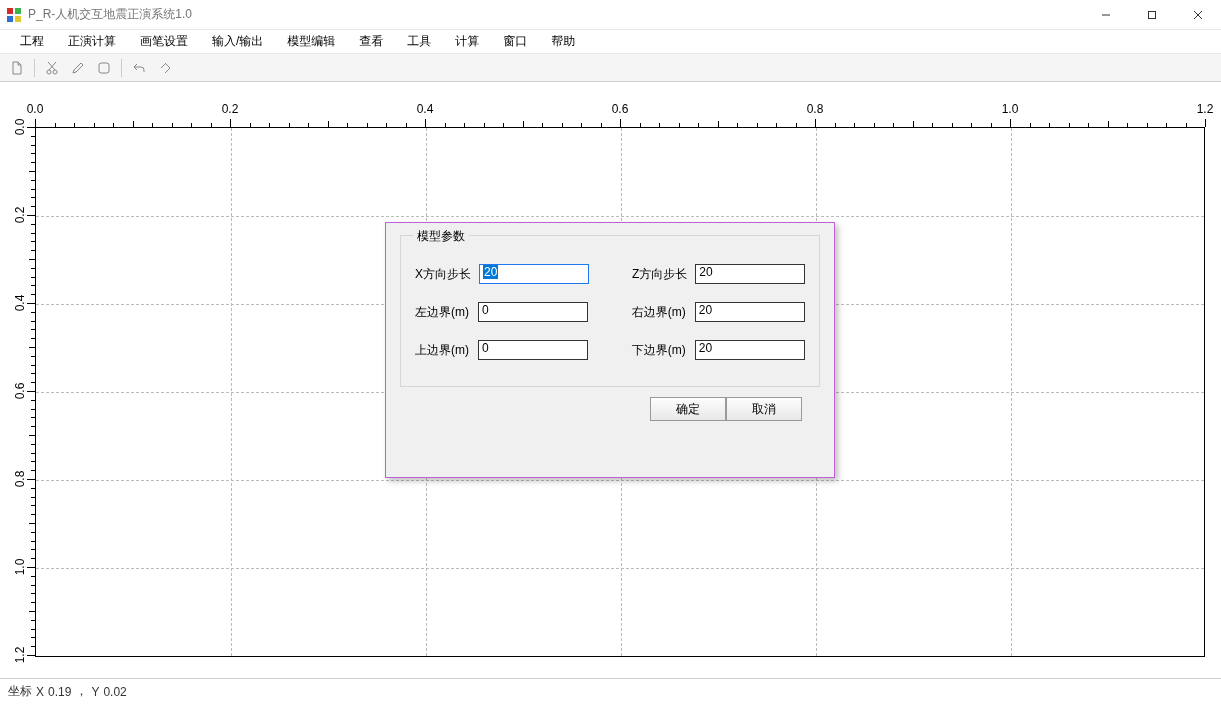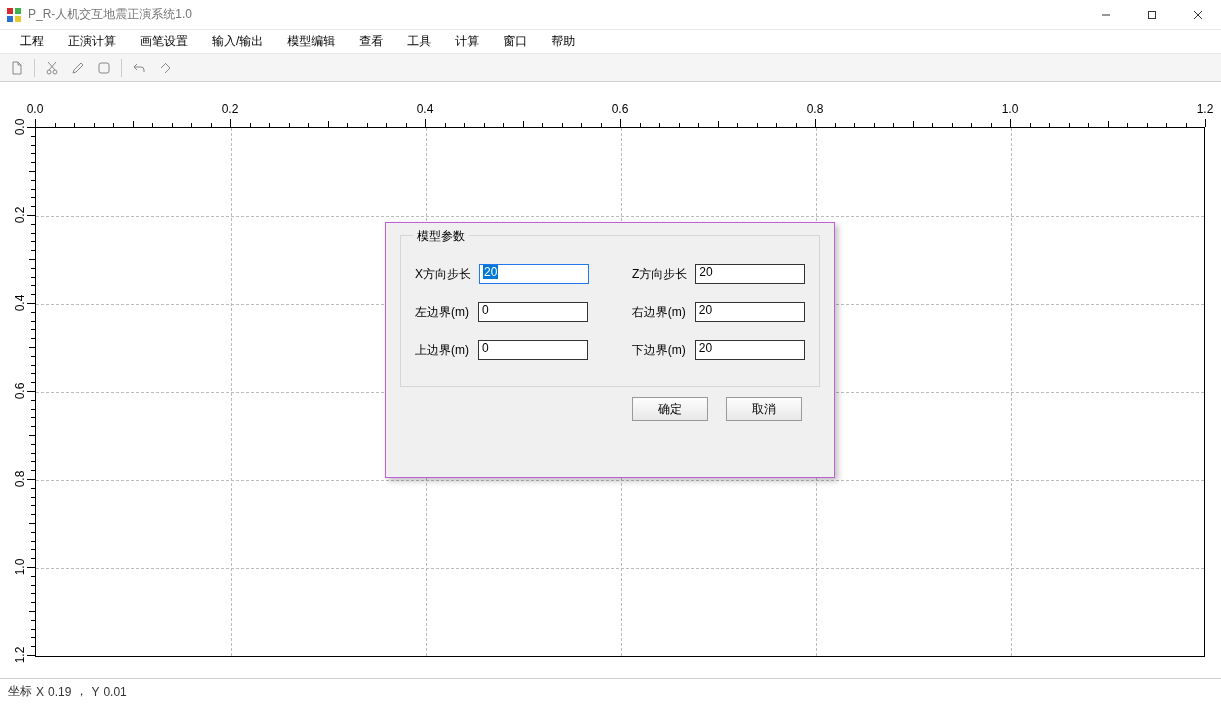--- a/index.html
+++ b/index.html
@@ -44,21 +44,21 @@
     .dialog-title { height: 30px; background: #2077ef; color: #fff; display: flex; align-items: center; padding: 0 10px; font-size: 12px; }
     .dialog-body { padding: 12px 14px 8px 14px; }
     .groupbox { border: 1px solid #d6d6d6; position: relative; padding: 28px 14px 14px 14px; height: 152px; }
     .groupbox-title { position: absolute; top: -8px; left: 12px; background: #f0f0f0; padding: 0 4px; font-size: 12px; }
     .form-row { display: flex; align-items: center; margin-bottom: 18px; gap: 8px; }
     .fld-label { width: 56px; font-size: 12px; white-space: nowrap; }
     .fld-input { width: 112px; height: 20px; border: 1px solid #333; background: #fff; font-size: 12px; padding: 0 3px; }
     .fld-input.focused { background: #fff; }
     .fld-input .selection { background: #0078d7; color: #fff; display: inline-block; padding: 0 1px; }
     .col-spacer { width: 28px; }
-    .dialog-buttons { display: flex; justify-content: flex-end; gap: 18px; padding: 10px 18px 0 0; }
+    .dialog-buttons { display: flex; justify-content: flex-end; padding: 10px 18px 0 0; }
     .dlg-btn { width: 76px; height: 24px; border: 1px solid #999; background: linear-gradient(#fdfdfd,#e8e8e8); cursor: default; font-size: 12px; display: flex; align-items: center; justify-content: center; }
     
     
     .statusbar { height: 26px; border-top: 1px solid #d0d0d0; background: #fff; display: flex; align-items: center; padding: 0 8px; font-size: 12px; color: #333; }
     .statusbar .seg { margin-right: 4px; }
   </style>
 </head>
 <body>
 
 <div class="titlebar">
@@ -334,14 +334,14 @@
     </div>
   </div>
 </div>
 
 <div class="statusbar">
   <span class="seg">坐标</span>
   <span class="seg">X</span>
   <span class="seg">0.19</span>
   <span class="seg">，</span>
   <span class="seg">Y</span>
-  <span class="seg">0.01</span>
+  <span class="seg">0.02</span>
 </div>
 
 </body></html>

